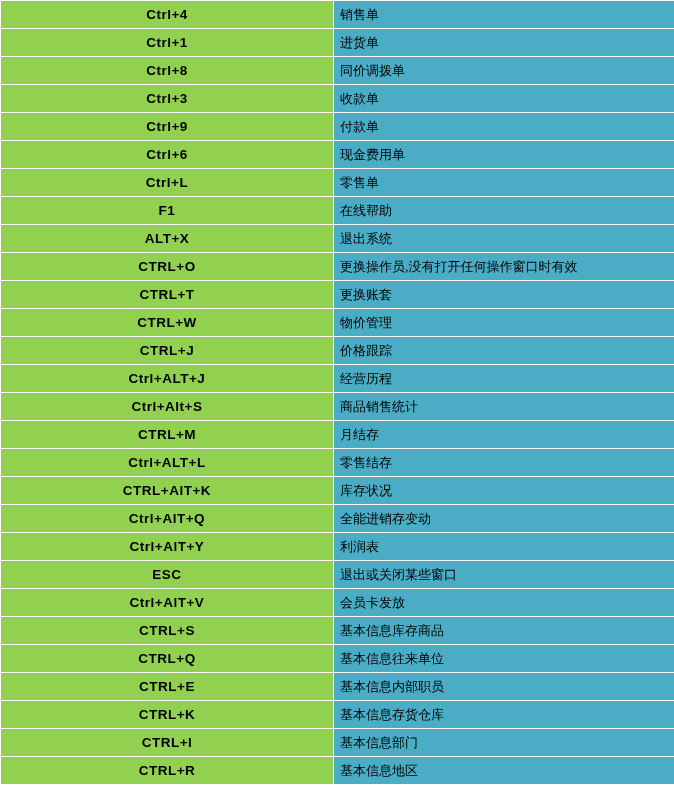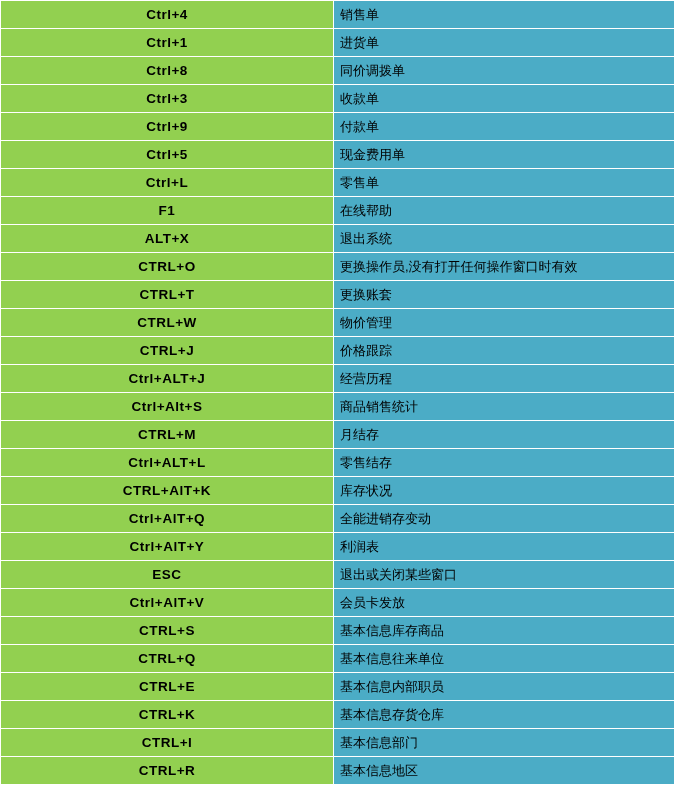--- a/index.html
+++ b/index.html
@@ -66,21 +66,21 @@
       </tr>
       <tr>
         <td class="key-cell">Ctrl+3</td>
         <td class="desc-cell">收款单</td>
       </tr>
       <tr>
         <td class="key-cell">Ctrl+9</td>
         <td class="desc-cell">付款单</td>
       </tr>
       <tr>
-        <td class="key-cell">Ctrl+5</td>
+        <td class="key-cell">Ctrl+6</td>
         <td class="desc-cell">现金费用单</td>
       </tr>
       <tr>
         <td class="key-cell">Ctrl+L</td>
         <td class="desc-cell">零售单</td>
       </tr>
       <tr>
         <td class="key-cell">F1</td>
         <td class="desc-cell">在线帮助</td>
       </tr>

